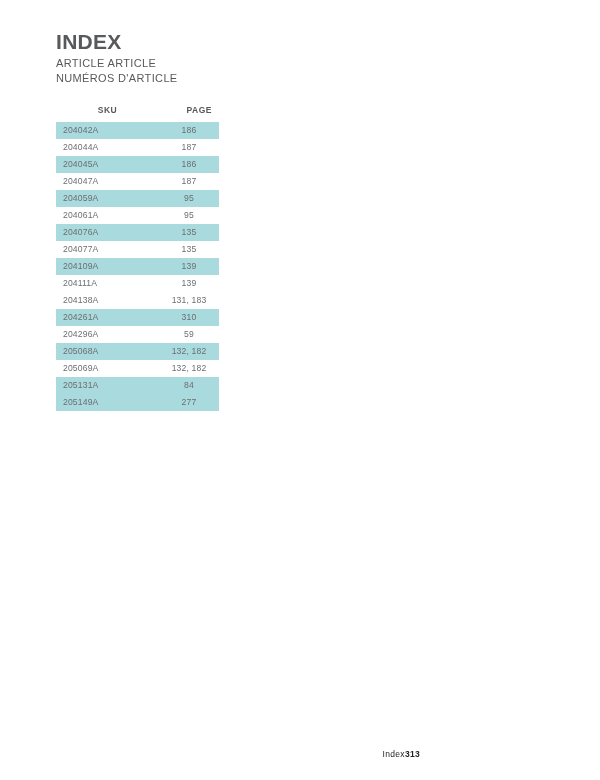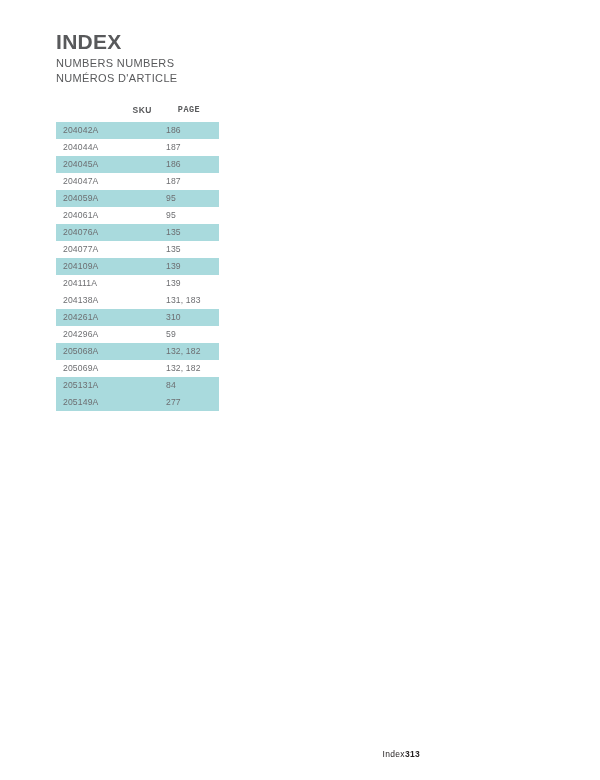--- a/index.html
+++ b/index.html
@@ -60,35 +60,35 @@
 
   .index-table thead th {
     font-size: 8.5px;
     font-weight: bold;
     letter-spacing: 0.5px;
     color: #58595b;
     padding: 0 7px 7px 7px;
     background: transparent;
     vertical-align: bottom;
   }
-  .index-table thead th.th-sku { text-align: right; margin-top: 10px; }
-  .index-table thead th.th-page { text-align: center; font-family: Liberation Mono, monospace; }
+  .index-table thead th.th-sku { text-align: center; margin-top: 10px; }
+  .index-table thead th.th-page { text-align: right; }
 
   .index-table tbody td {
     font-size: 8.6px;
     color: #6d6e71;
     height: 17px;
     padding: 0 7px;
     line-height: 17px;
     white-space: nowrap;
     letter-spacing: 0.15px;
     margin-left: 44px;
   }
   .index-table tbody td.cell-sku { text-align: left; }
-  .index-table tbody td.cell-page { text-align: left; }
+  .index-table tbody td.cell-page { text-align: center; }
 
   .index-table tbody tr.row-shaded td {
     background: #a9dadd;
   }
   .index-table tbody tr.row-plain td {
     background: #ffffff;
   }
 
   
   .footer {
@@ -103,21 +103,21 @@
   .footer-label { font-weight: normal; }
   .footer-number { font-weight: bold; }
 </style>
 </head>
 <body>
 
 <div class="page">
 
   <div class="heading">
     <h1 class="heading-title">INDEX</h1>
-    <p class="heading-sub">NUMBERS NUMBERS</p>
+    <p class="heading-sub">ARTICLE ARTICLE</p>
     <p class="heading-sub">NUMÉROS D'ARTICLE</p>
   </div>
 
   <table class="index-table">
     <colgroup>
       <col class="col-sku">
       <col class="col-page">
     </colgroup>
     <thead>
       <tr>

